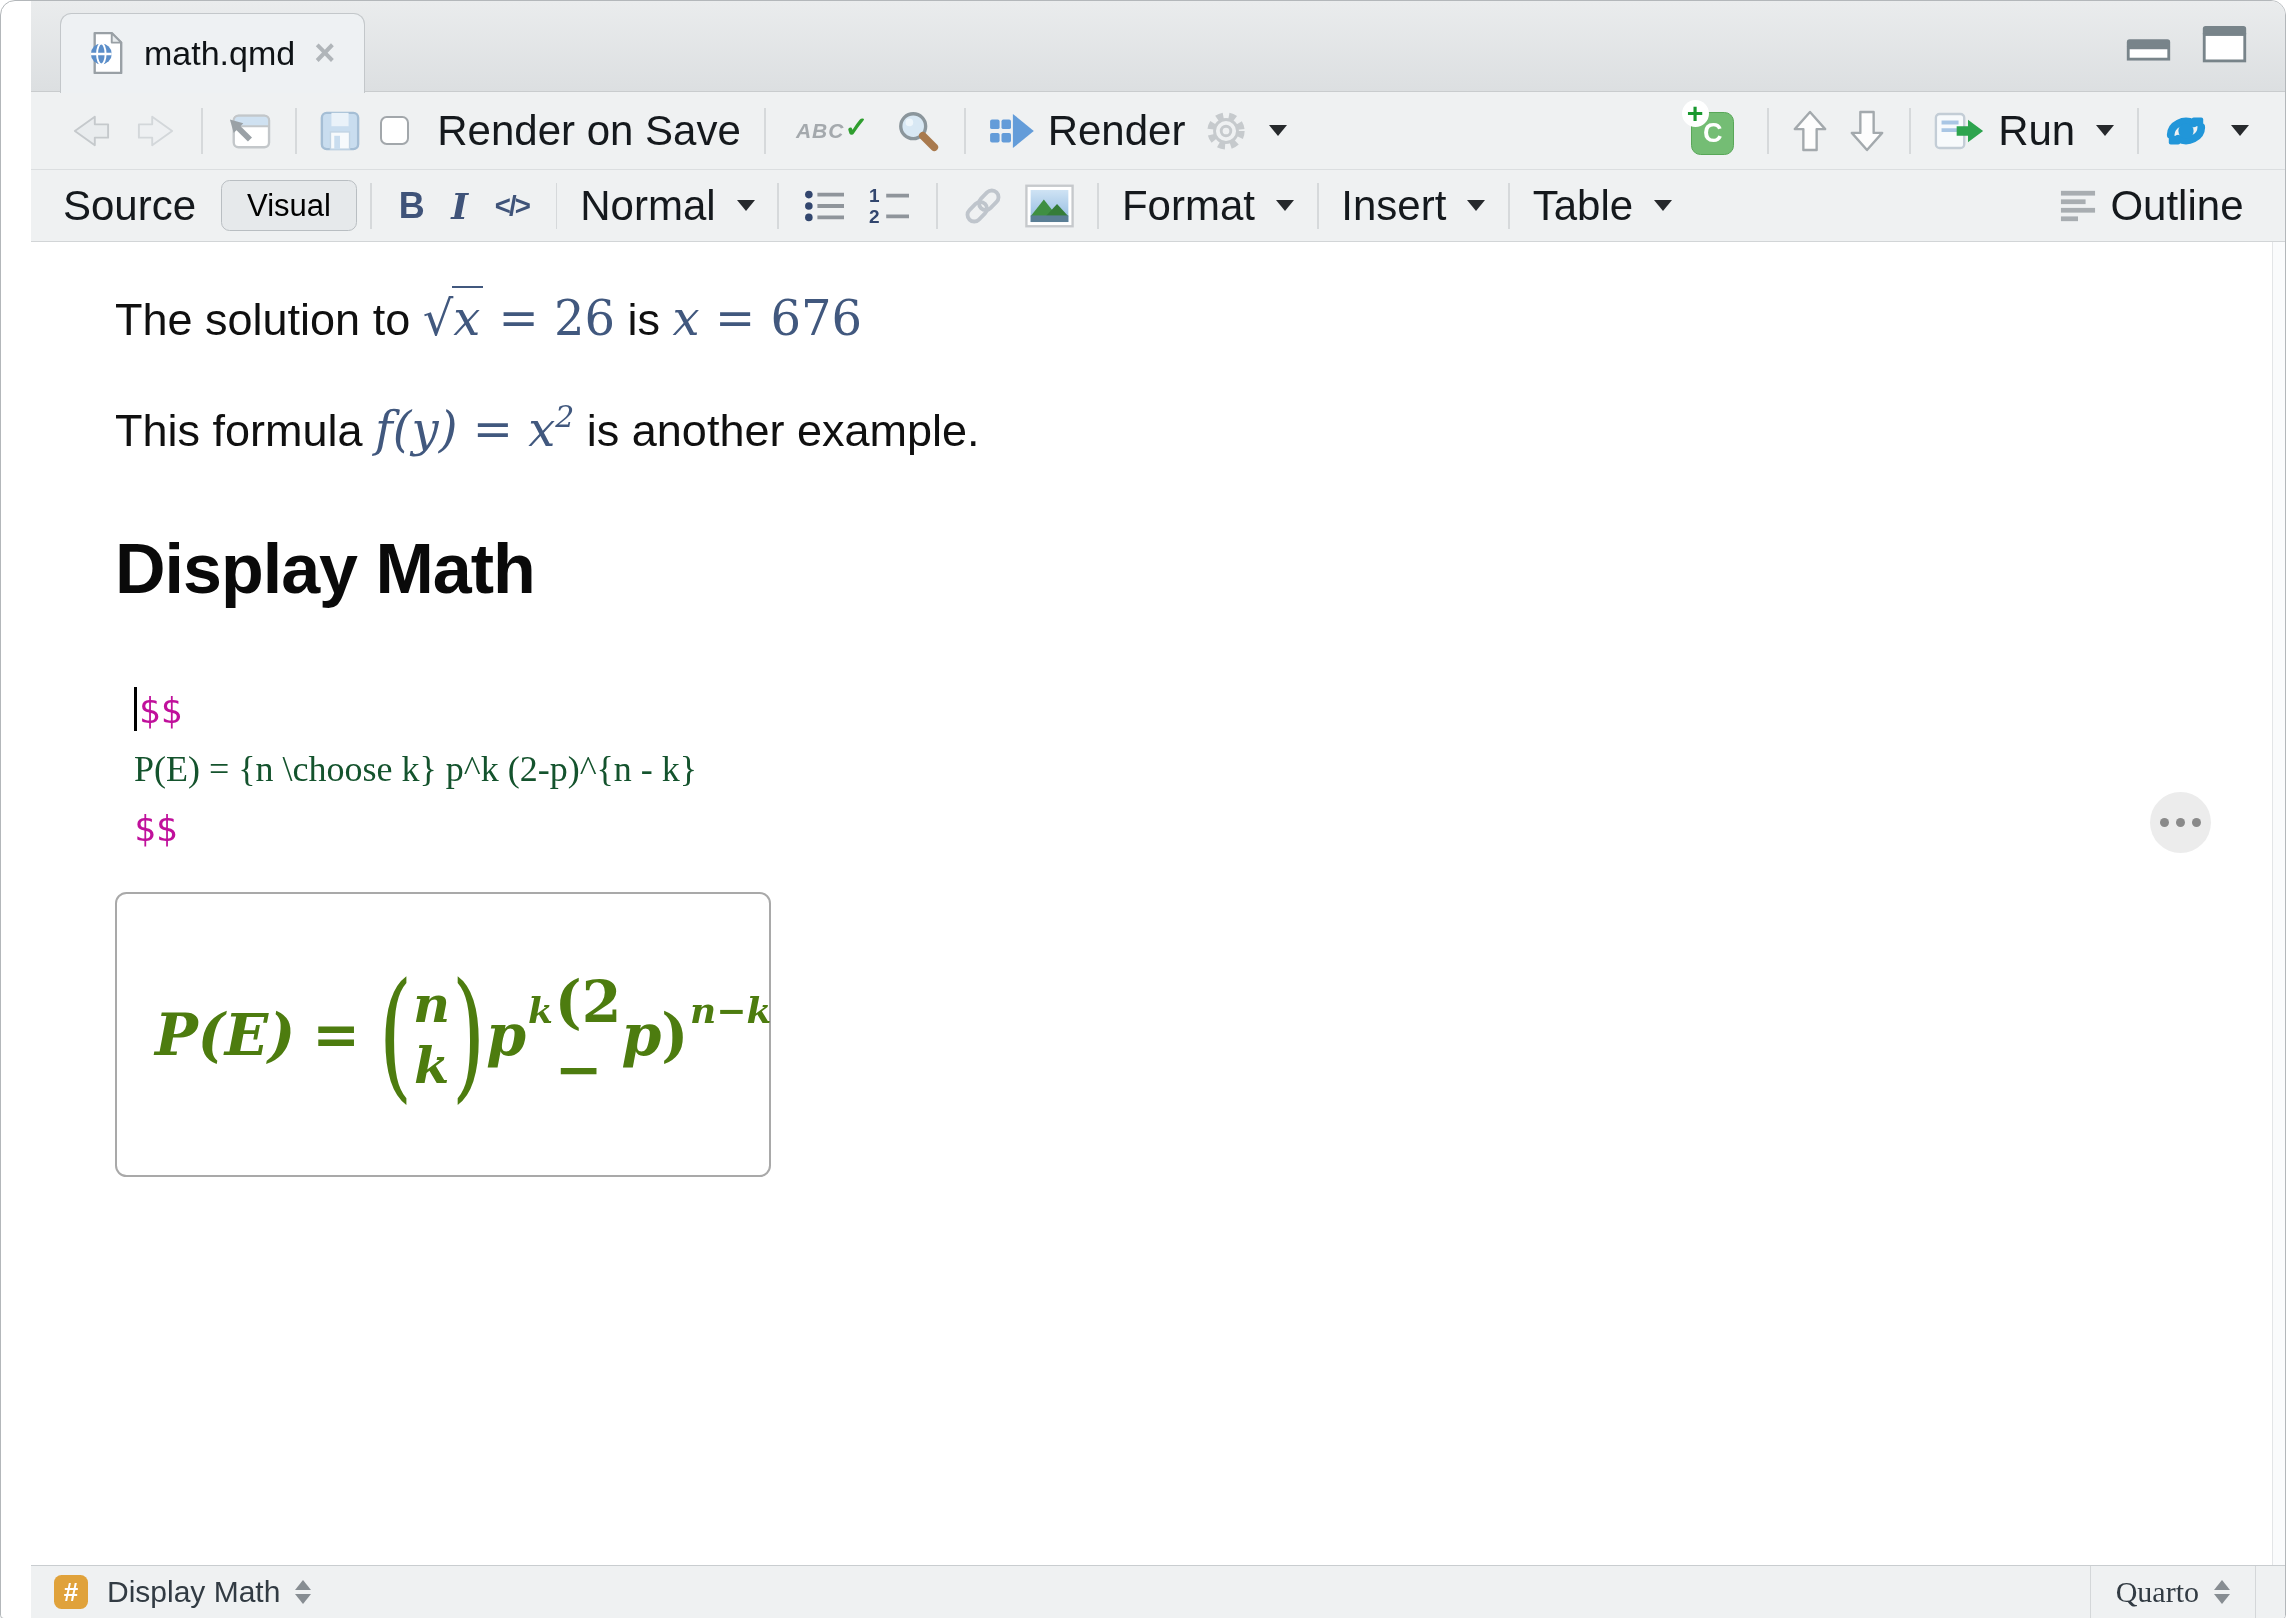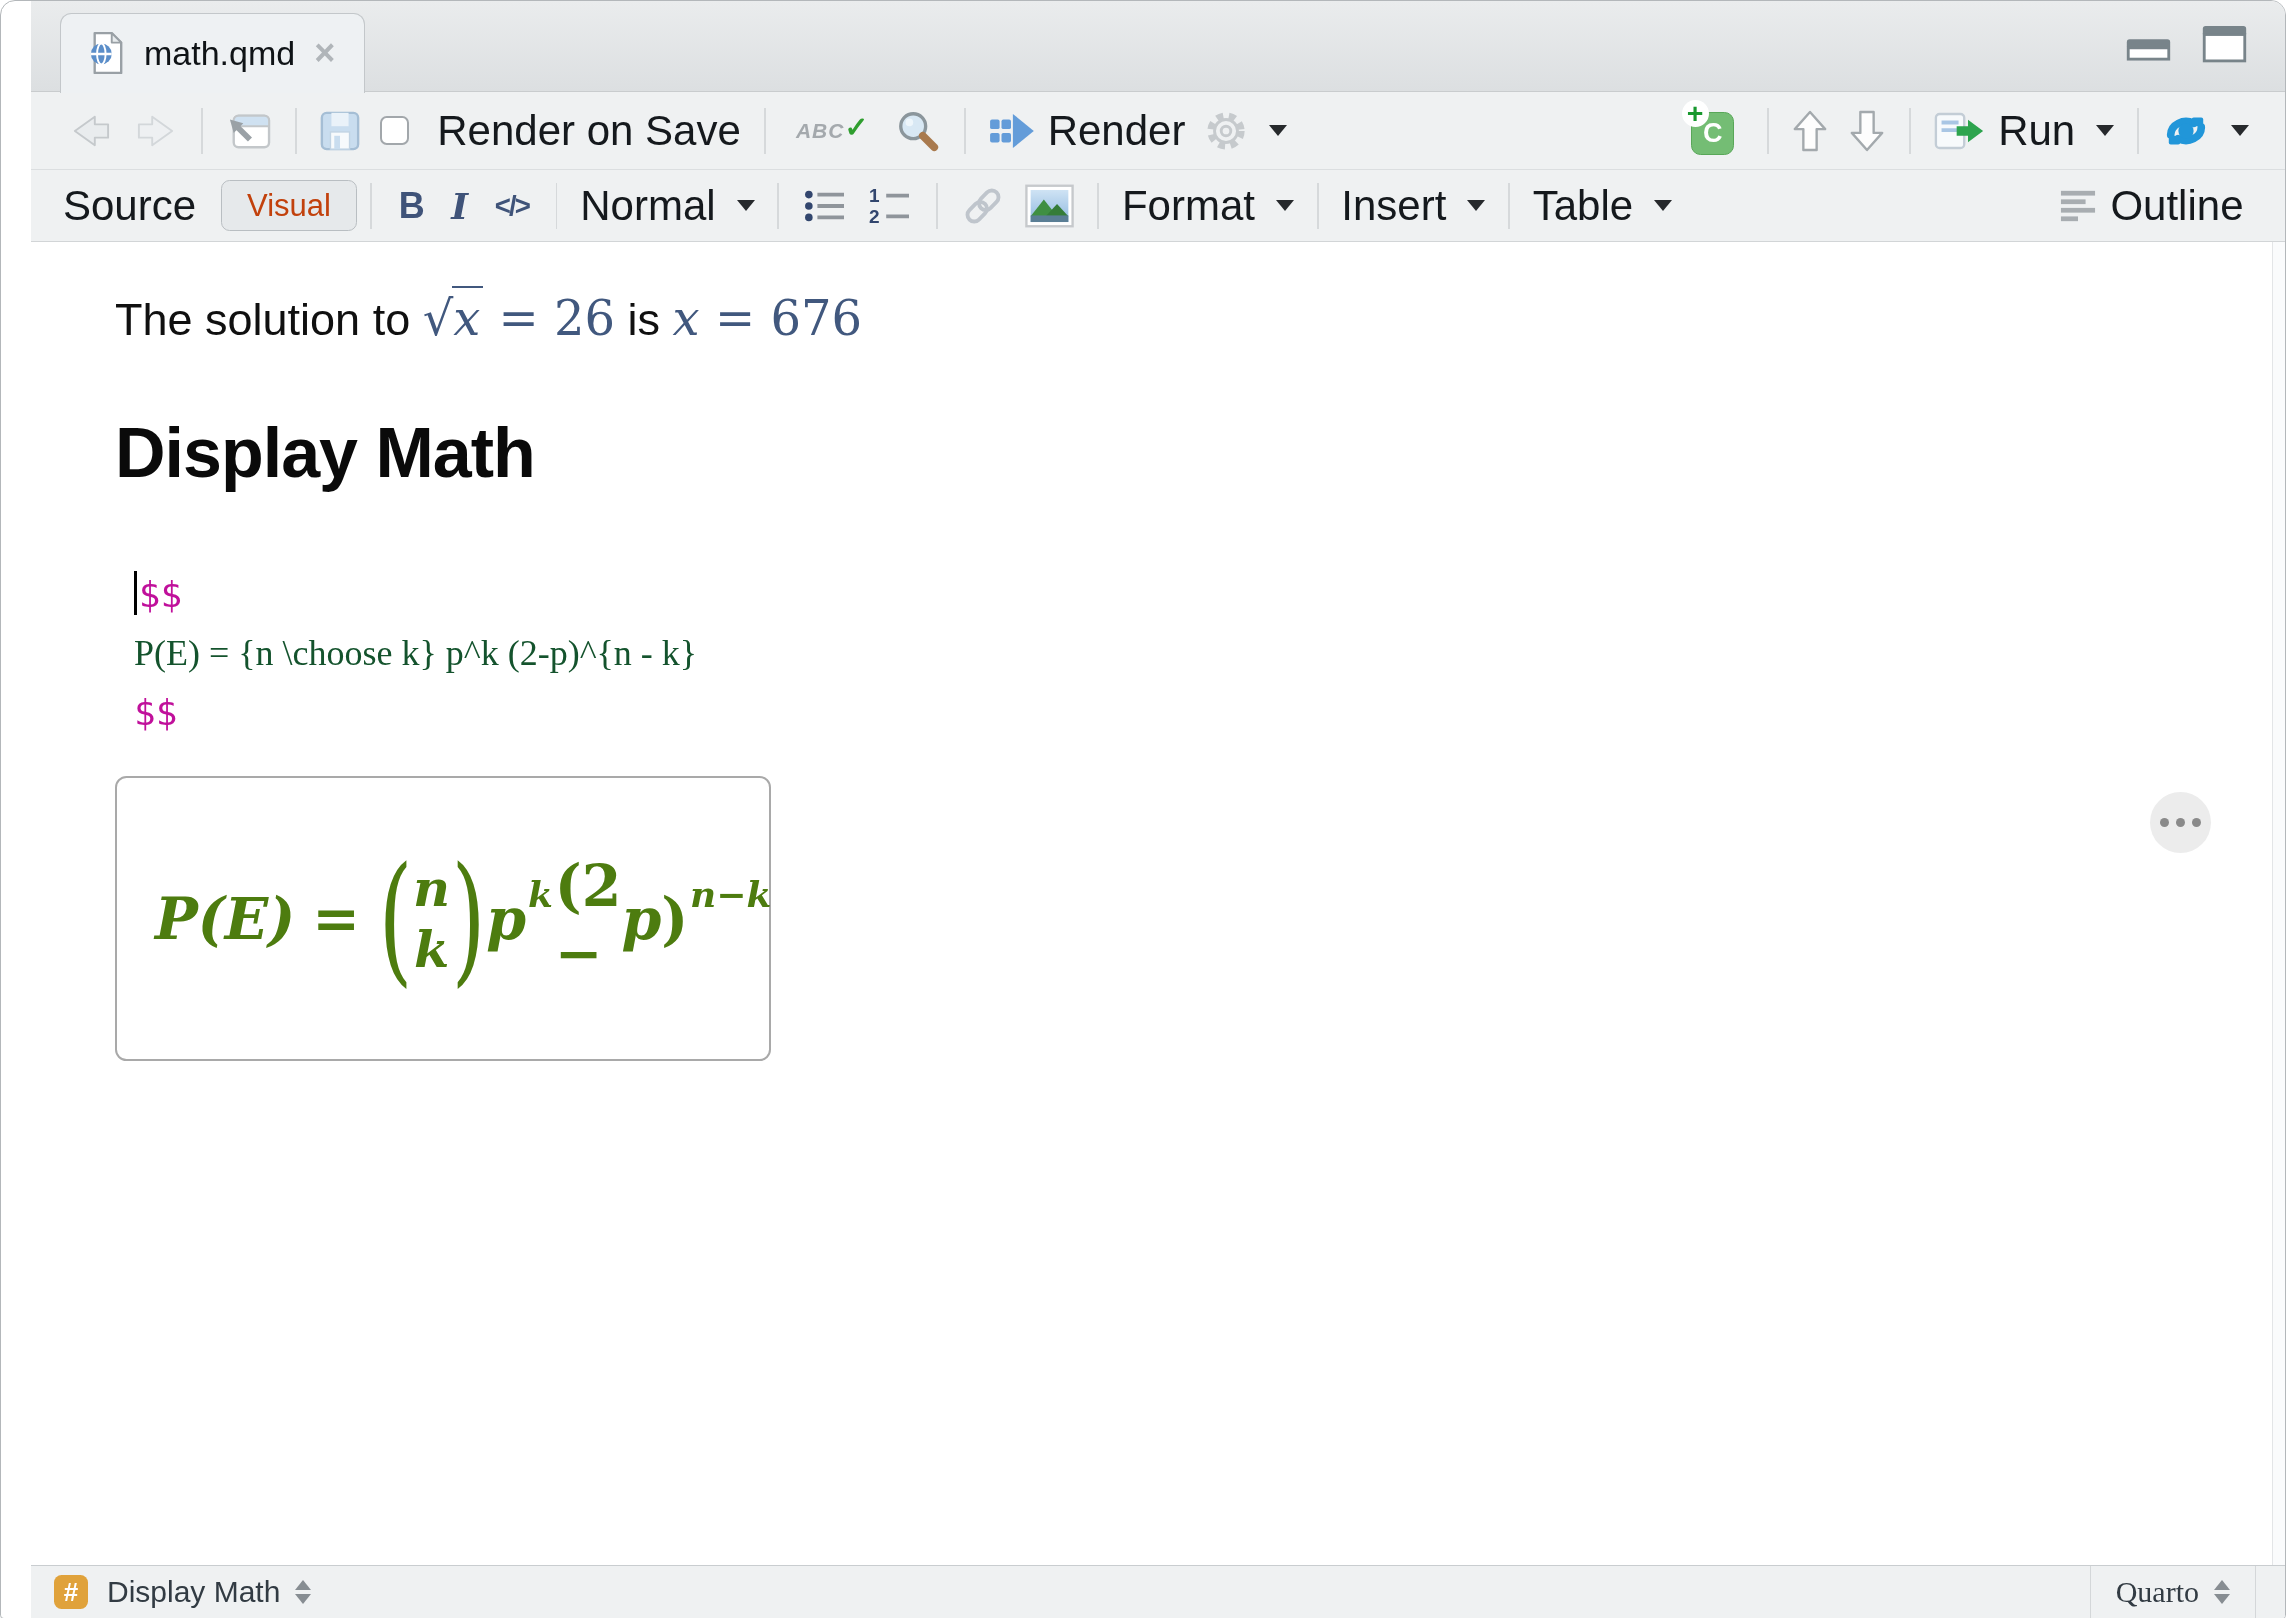--- a/index.html
+++ b/index.html
@@ -66,21 +66,21 @@
   .chunk-body { position:absolute; left:5.7px; top:5.7px; right:0; bottom:0;
     background:#74bd74; border:1.9px solid #58a758; border-radius:9.5px;
     display:flex; align-items:center; justify-content:center; }
   .chunk-letter { color:#fff; font-size:27px; font-weight:700; }
   .chunk-plus-badge { position:absolute; left:-3.8px; top:-5.7px; width:27px; height:27px; background:#fff;
     border-radius:50%; display:flex; align-items:center; justify-content:center; }
   .chunk-plus { color:#18982e; font-size:28.5px; font-weight:900; line-height:1; margin-top:-1.9px; }
 
   .visual-btn {
     background:#e6e9eb; border:1.9px solid #b9bec2; border-radius:8.6px;
-    padding:6.7px 25px; font-size:31px; color:#c2410c; margin-left:25px;
+    padding:6.7px 25px; font-size:31px; color:#000000; margin-left:25px;
   }
   .fmt-glyph { color:#3f5379; padding:0 13.3px; }
   .glyph-b { font-size:36px; font-weight:800; }
   .glyph-i { font-family:"DejaVu Serif", serif; font-style:italic; font-weight:600; font-size:36px; }
   .glyph-code { font-size:27.6px; font-weight:700; letter-spacing:-1.9px; }
 
   
   .editor { flex:1 1 auto; background:#fff; position:relative; padding-left:84px; overflow:hidden; }
   .doc-h1 { font-size:70px; line-height:88px; font-weight:700; color:#0a0a0a; margin:61px 0 0 0; letter-spacing:-1px; }
   .doc-h1.second { margin-top:61px; }
@@ -372,20 +372,21 @@
         <span class="tlabel">Outline</span>
       </div>
     </div>
   </div>
 
   <div class="editor">
 
 
     <p class="doc-p"><span>The solution to </span><span class="mn sqrt-sign">√</span><span class="mi rad">x</span><span class="mn"> = 26</span><span> is </span><span class="mi">x</span><span class="mn"> = 676</span></p>
 
+    <p class="doc-p second"><span>This formula </span><span class="mi">f(y) = x</span><span class="mi msup">2</span><span> is another example.</span></p>
 
     <h1 class="doc-h1 second">Display Math</h1>
 
     <div class="codeblock">
       <div class="code-line"><span class="cursor"></span><span class="tok-delim">$$</span></div>
       <div class="code-line tok-math">P(E) = {n \choose k} p^k (2-p)^{n - k}</div>
       <div class="code-line tok-delim">$$</div>
     </div>
 
     <div class="preview">

